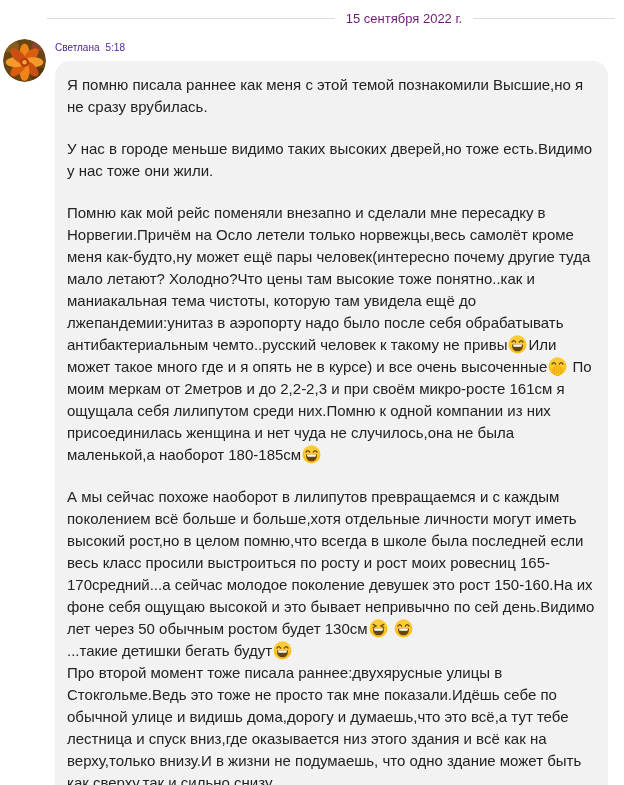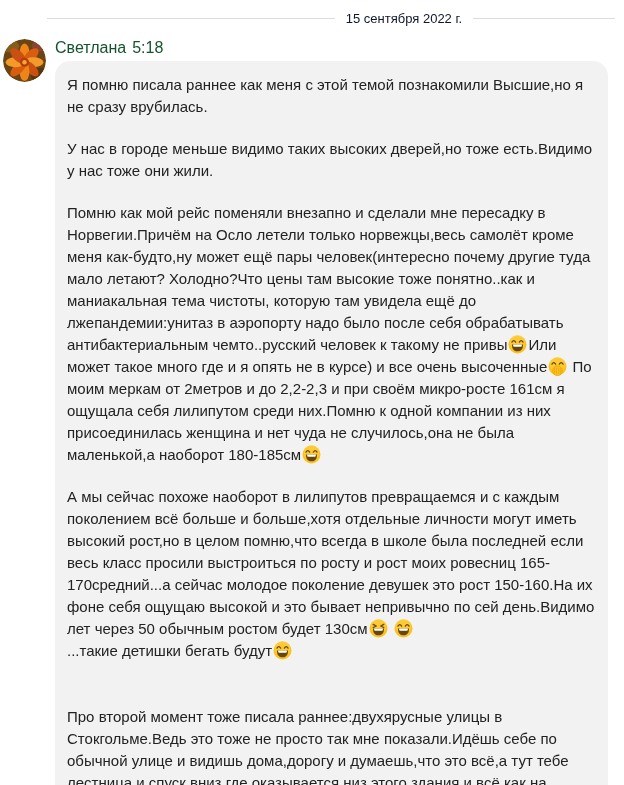--- a/index.html
+++ b/index.html
@@ -4,37 +4,37 @@
 <style>
   html,body{margin:0;padding:0;background:#ffffff;width:624px;height:785px;overflow:hidden;
     font-family:"Liberation Sans","DejaVu Sans",sans-serif;}
   .screen{position:relative;width:624px;height:785px;background:#fff;}
 
   
   .date-divider{display:flex;align-items:center;padding:8px 9px 0 47px;height:20px;}
   .date-divider .line{height:1px;background:#dcdcdc;}
   .date-divider .line.left{flex:2.03;}
   .date-divider .line.right{flex:1;}
-  .date-divider .date-text{color:#0f172a;font-size:13px;white-space:nowrap;padding:0 11px;}
+  .date-divider .date-text{color:#701a75;font-size:13px;white-space:nowrap;padding:0 11px;}
 
   
   .message-row{display:flex;align-items:flex-start;padding:10px 16px 0 3px;}
   .avatar{width:43px;height:43px;border-radius:50%;overflow:hidden;flex:0 0 43px;margin-top:1px;}
   .avatar svg{display:block;width:100%;height:100%;}
   .message-col{flex:1;margin-left:9px;min-width:0;}
-  .sender-row{color:#14532d;font-size:16px;line-height:16px;margin:2px 0 5px 0;}
+  .sender-row{color:#4c1d95;font-size:10px;line-height:16px;margin:2px 0 5px 0;}
   .sender-row .time{margin-left:6px;}
 
   
   .bubble{background:#f2f2f2;border-radius:15px;padding:13px 13px 18px 12px;
     color:#222222;font-size:15px;line-height:22px;}
   .para{margin:0;}
   .para.gap0{margin-bottom:0;}
   .para.gap1{margin-bottom:20px;}
-  .para.gap2{margin-bottom:44px;}
+  .para.gap2{}
 
   
   .emoji{display:inline-block;width:19px;height:19px;vertical-align:-4px;margin:0 1px;}
   .emoji svg{display:block;width:100%;height:100%;}
   .emoji .st{stroke:#66460A;stroke-width:2.4;fill:none;stroke-linecap:round;stroke-linejoin:round;}
   .emoji .sh{stroke:#E79C0D;stroke-width:1.2;fill:none;stroke-linecap:round;}
 </style>
 </head>
 <body>
 

